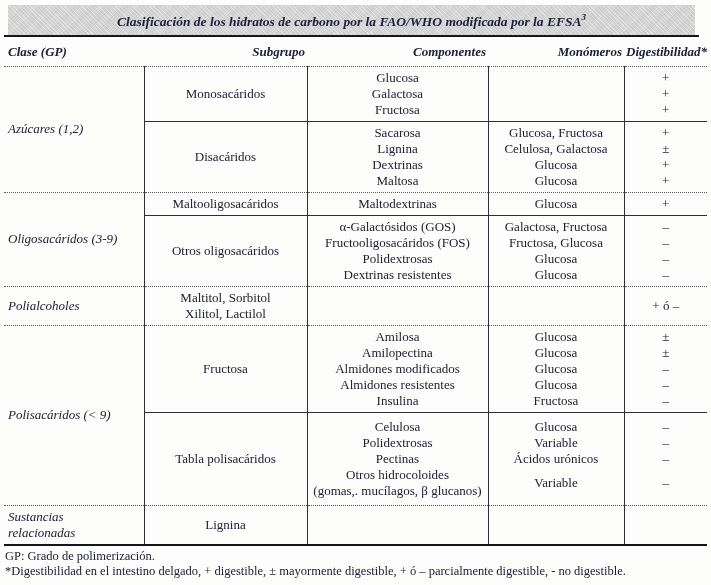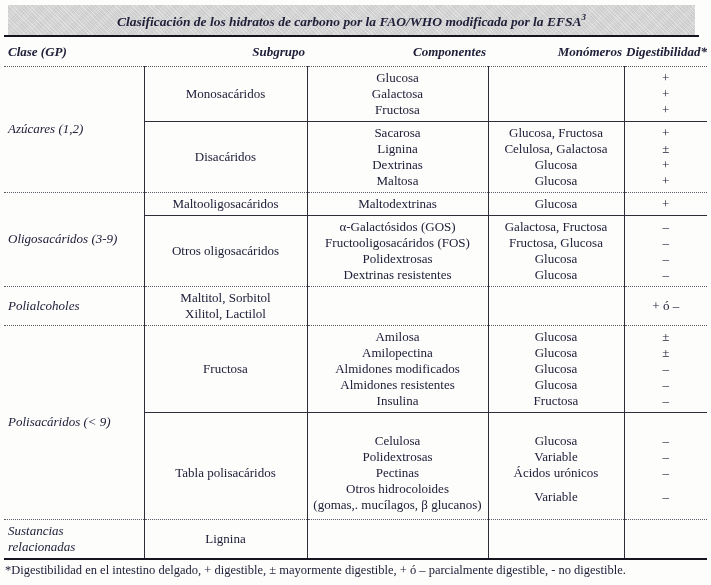--- a/index.html
+++ b/index.html
@@ -46,21 +46,21 @@
   }
   .vb{border-left:1px solid #2e2e3a;}
   tr.sec-sep > td{border-top:1px dotted #5a5a66;}
   tr.sub-sep > td{border-top:1px solid #2e2e3a;}
 
   td.c-clase{font-style:italic;text-align:left;padding-left:4px;}
   td.c-sub{text-align:center;}
   .line{height:16px;line-height:16px;text-align:center;white-space:nowrap;overflow:hidden;}
   .cline{height:16px;line-height:16px;text-align:left;white-space:nowrap;}
   .tall{height:32px;display:flex;align-items:center;justify-content:center;}
-  td.pad-extra{padding-top:20px;padding-bottom:6px;}
+  td.pad-extra{padding-top:6px;padding-bottom:6px;}
 
   
   .footnotes{padding:3px 0 0 1px;}
   .footnote{font-size:12.5px;line-height:15px;white-space:nowrap;}
 </style>
 </head>
 <body>
 
 <div class="page">
 
@@ -259,16 +259,17 @@
             <div class="line">&nbsp;</div>
           </td>
           <td class="vb">
             <div class="line">&nbsp;</div>
           </td>
         </tr>
       </tbody>
   </table>
 
   <div class="footnotes">
+    <div class="footnote">GP: Grado de polimerización.</div>
     <div class="footnote">*Digestibilidad en el intestino delgado, + digestible, ± mayormente digestible, + ó – parcialmente digestible, - no digestible.</div>
   </div>
 
 </div>
 
 </body></html>

